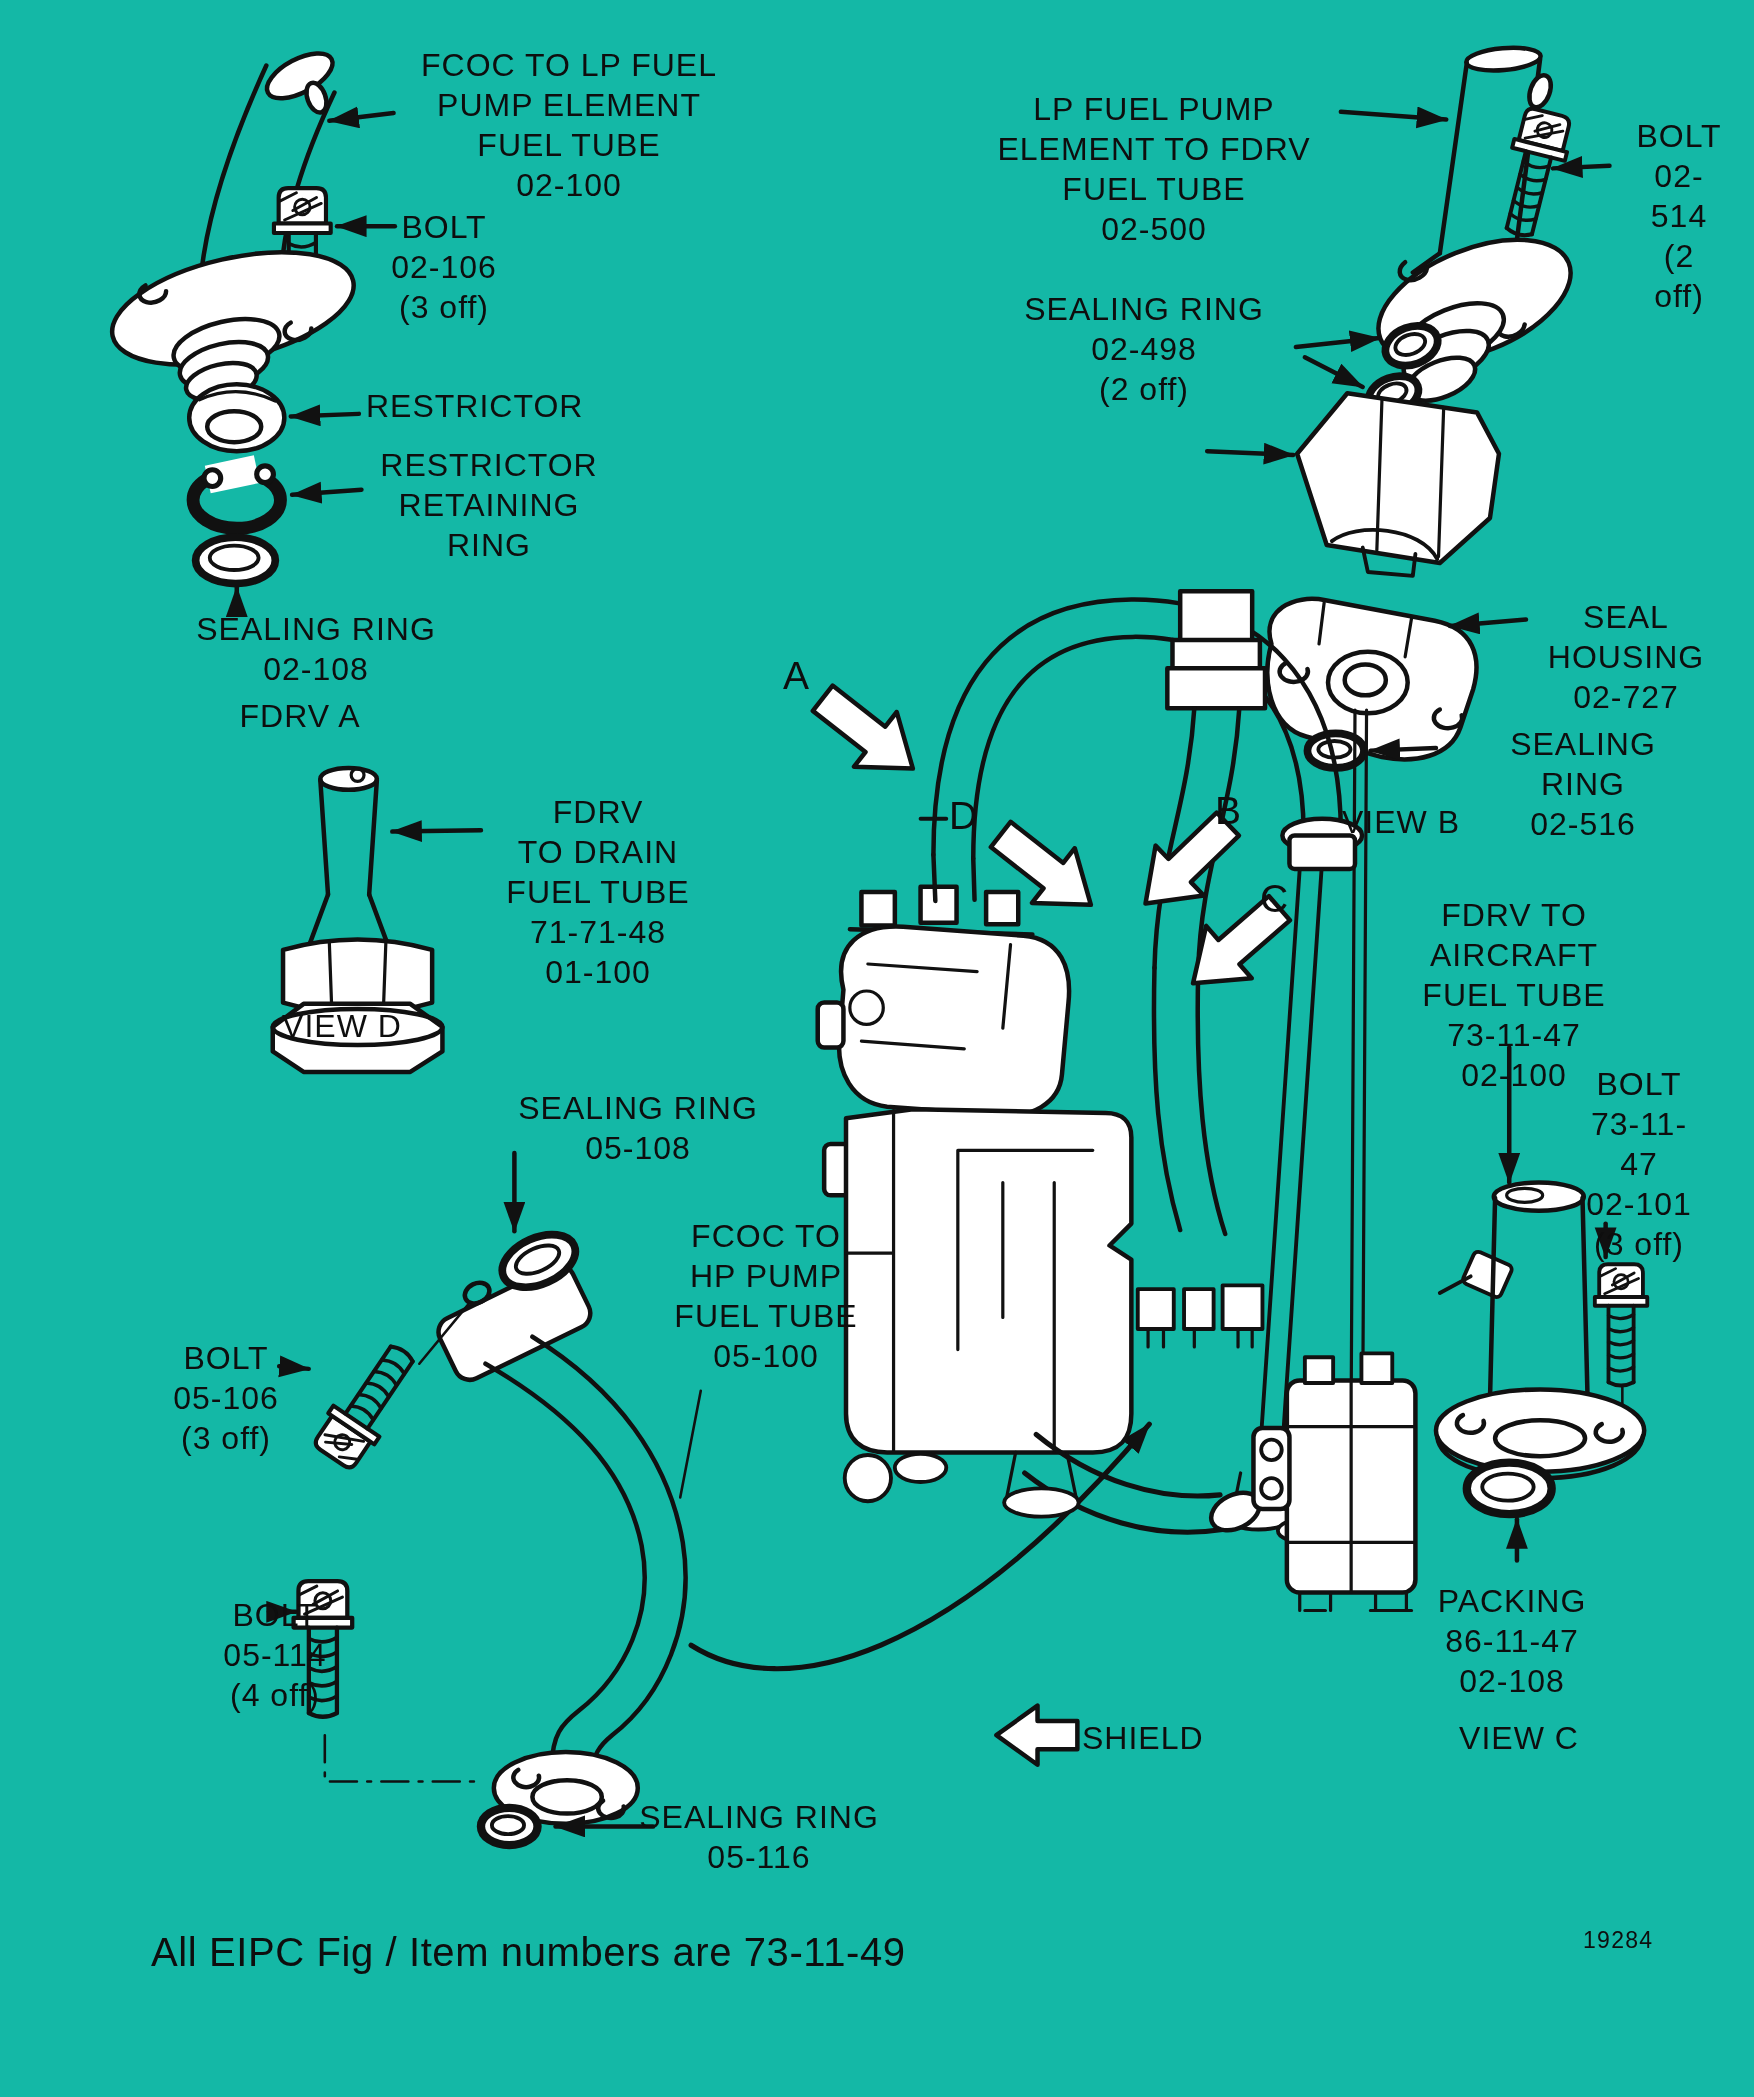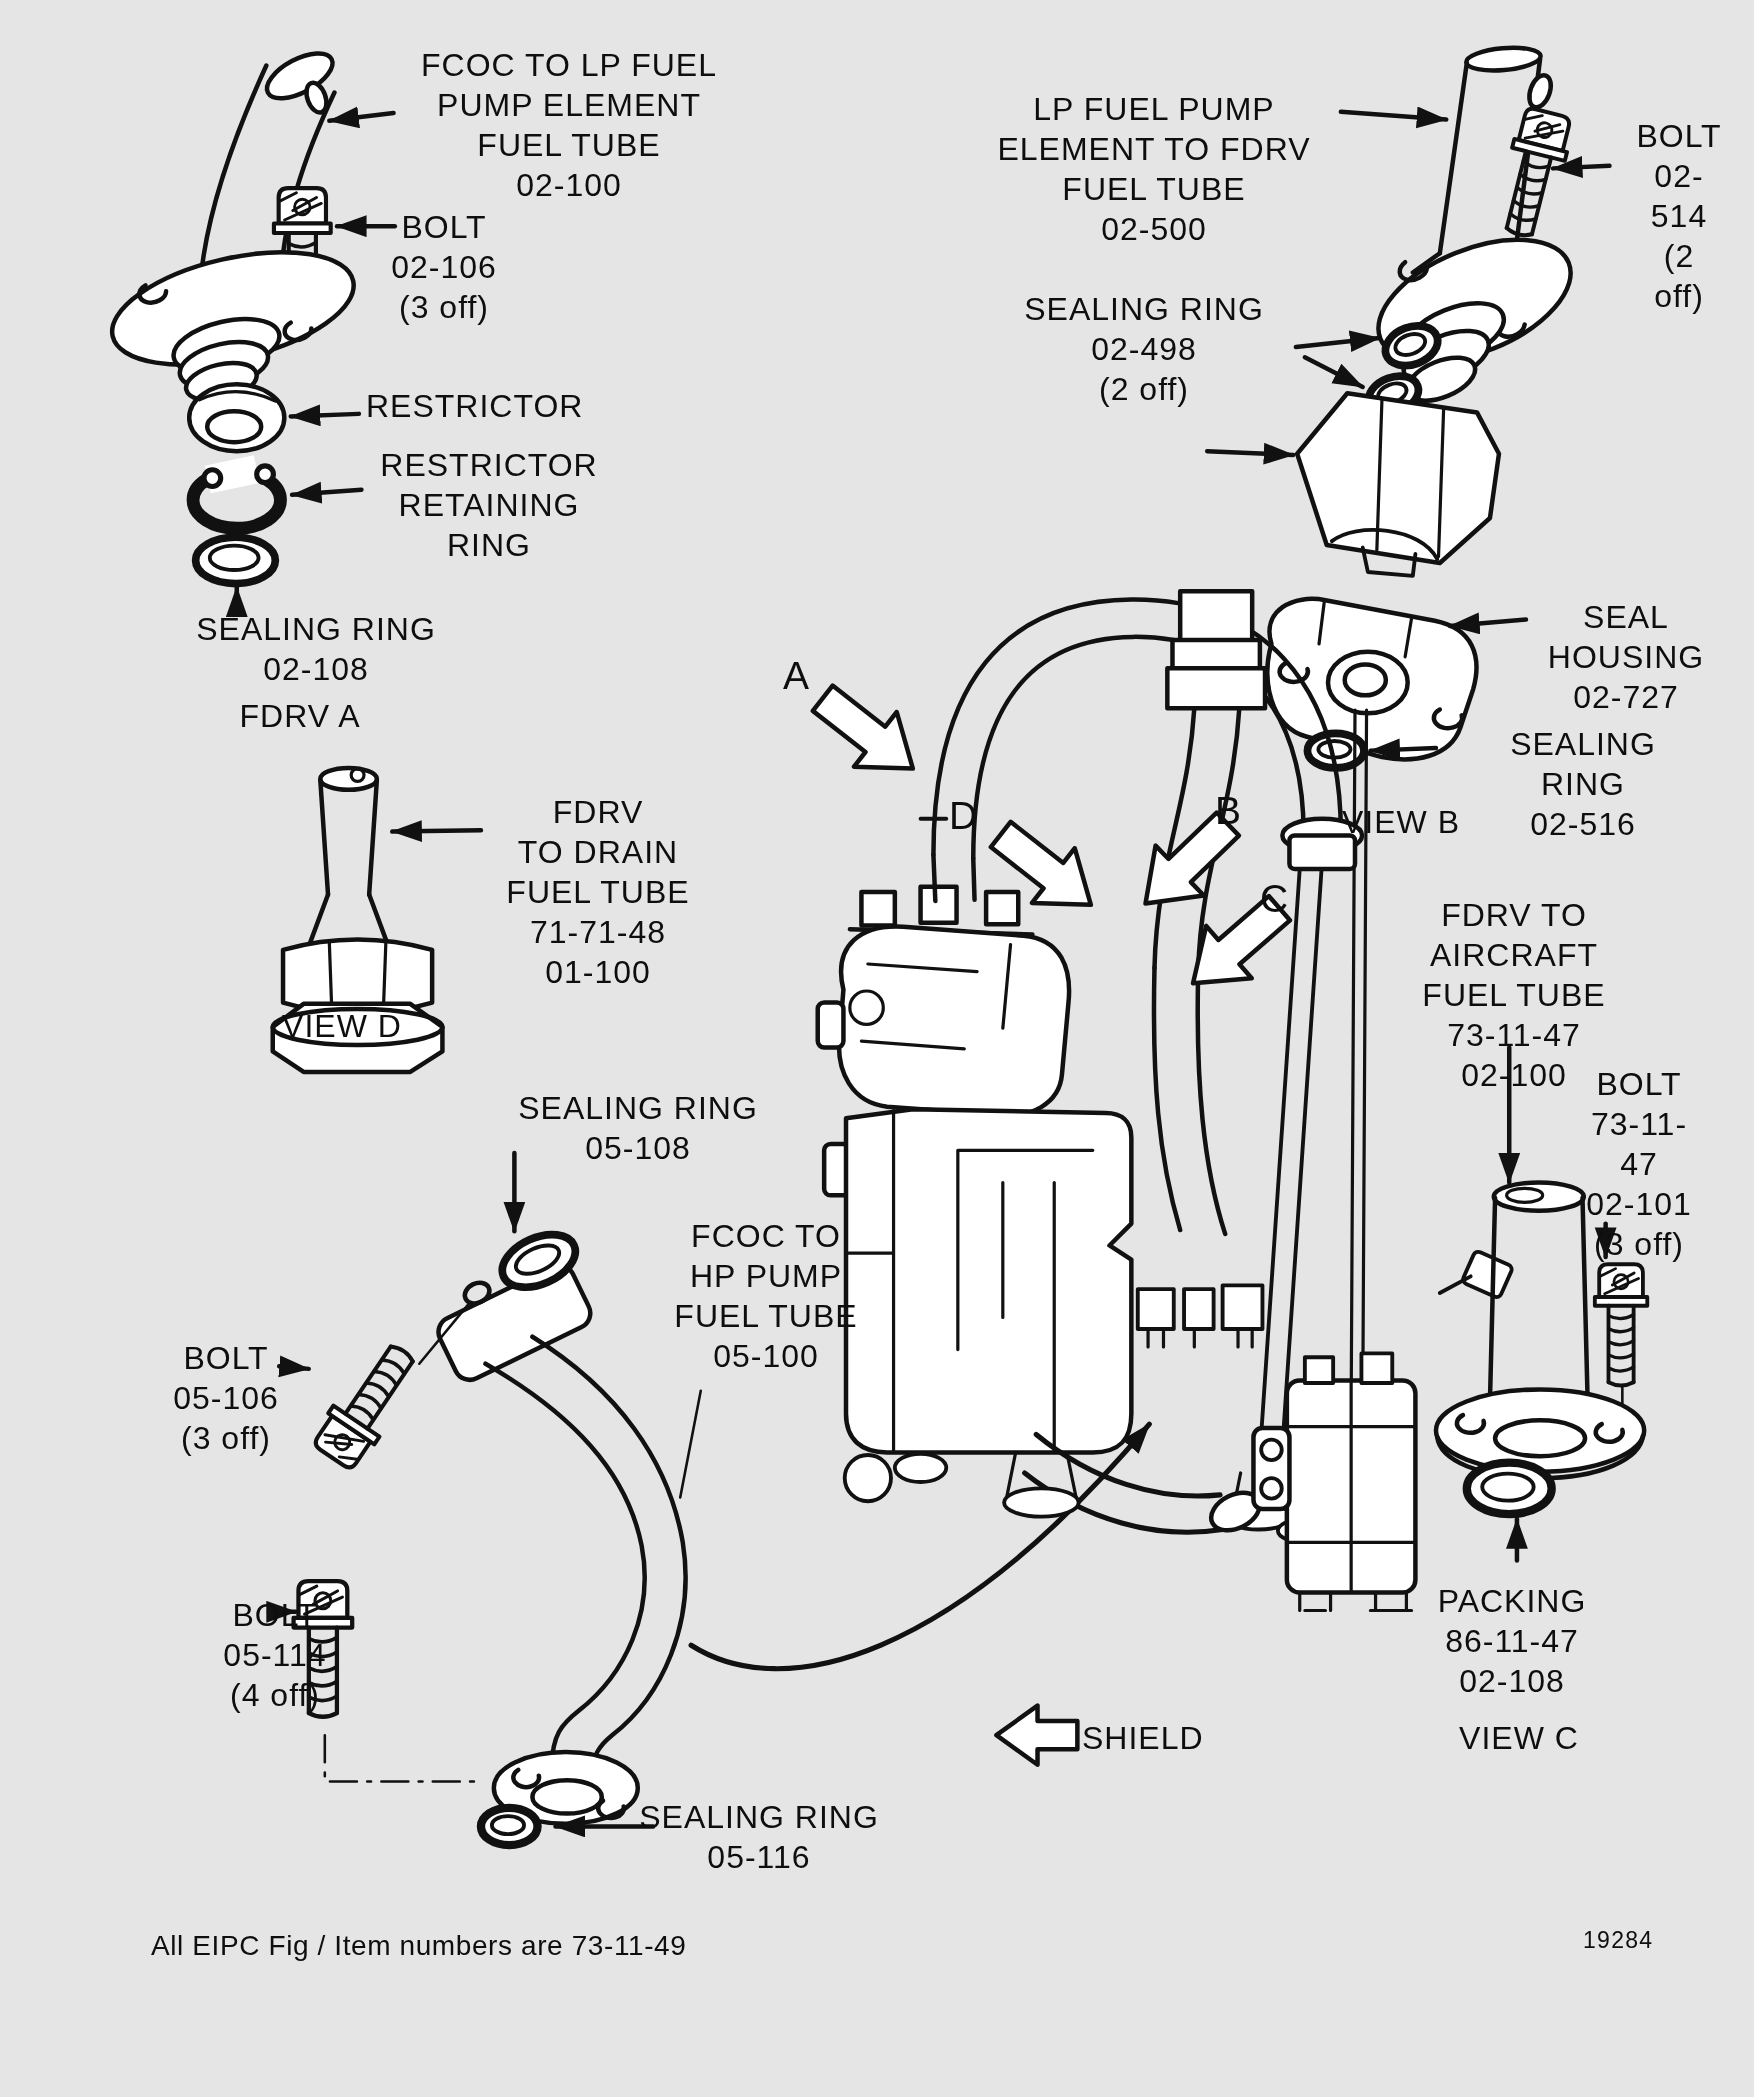--- a/index.html
+++ b/index.html
@@ -1,23 +1,23 @@
 <!DOCTYPE html>
 <html style="font-size:10.3px"><head>
 <meta charset="utf-8">
 <style>
   html,body{margin:0;padding:0;background:#fff;}
-  .page{position:relative;width:1755px;height:2097px;background:#e5e5e5;overflow:hidden;
+  .page{position:relative;width:1755px;height:2097px;background:#14b8a6;overflow:hidden;
         font-family:"Liberation Sans",sans-serif;color:#0e0e0e;}
   .art{position:absolute;left:0;top:0;}
   .label{position:absolute;transform:translateX(-50%);text-align:center;white-space:pre-line;
          font-size:32px;line-height:40px;letter-spacing:1px;color:#0e0e0e;}
   .label.lft{transform:none;text-align:left;}
   .letter{position:absolute;font-size:39px;letter-spacing:0;transform:none;}
-  .note{position:absolute;font-size:28px;letter-spacing:0.6px;white-space:pre;}
+  .note{position:absolute;font-size:40px;letter-spacing:0.6px;white-space:pre;}
   .fig{position:absolute;font-size:23px;letter-spacing:1.3px;}
 </style>
 </head>
 <body>
 
 <div class="page">
 
 <svg class="art" width="1755" height="2097" viewBox="0 0 2730 3263" fill="none" stroke="#111" stroke-width="7" stroke-linecap="round" stroke-linejoin="round">
   <defs>
     <marker id="ah" markerWidth="52" markerHeight="38" refX="46" refY="17" orient="auto" markerUnits="userSpaceOnUse">

